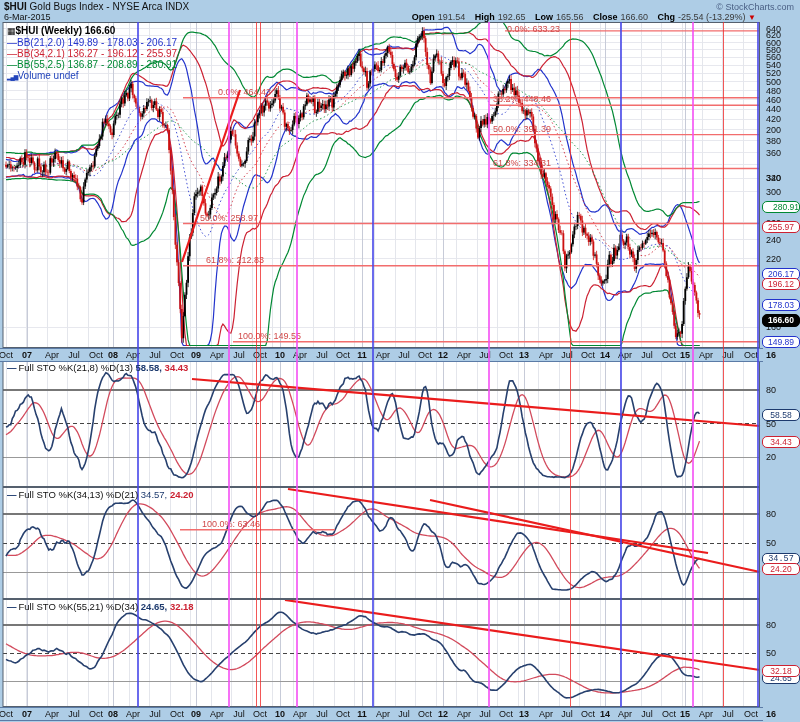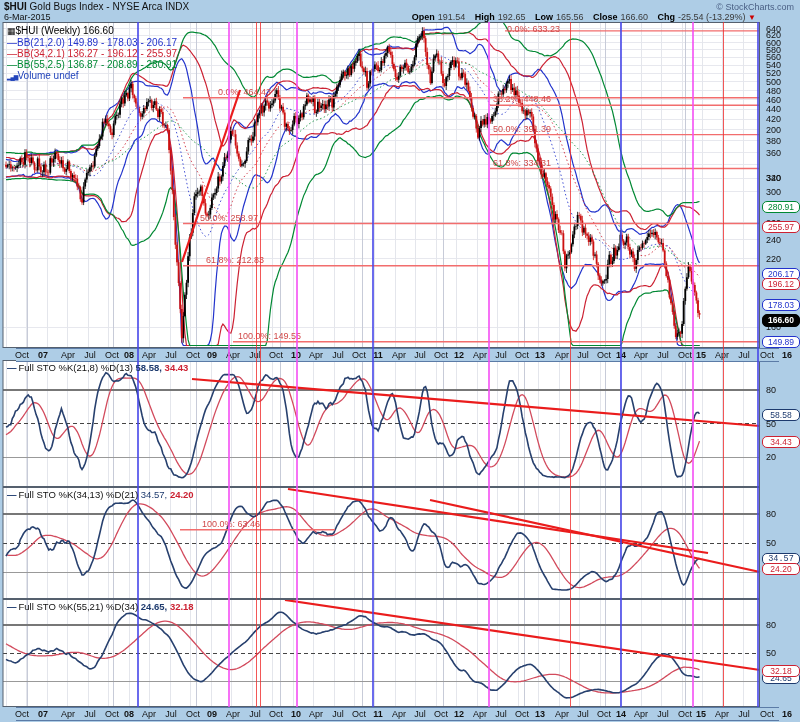--- a/index.html
+++ b/index.html
@@ -12,21 +12,21 @@
   .sym{font-weight:bold;font-size:10px;}
   .iname{font-size:10px;}
   .credit{position:absolute;right:2px;top:1px;font-size:9px;color:#4a5f84;}
   .hdr-r2{position:absolute;left:4px;top:12px;width:792px;height:10px;font-size:9px;}
   .quote{position:absolute;right:40px;top:0;white-space:nowrap;}
   .ql{font-weight:bold;color:#000;margin-left:7px;}
   .qv{color:#3a3a3a;margin-left:3px;}
   .chg-arrow{color:#cc0000;font-size:8px;}
   
   .plot-svg{position:absolute;left:0;z-index:1;}
-  .strip{position:absolute;left:16px;width:763px;background:#aecde6;
+  .strip{position:absolute;left:0;width:763px;background:#aecde6;
          border-top:1px solid #5b7ba6;border-bottom:1px solid #5b7ba6;z-index:2;}
   .dlab{position:absolute;top:1px;font-size:9px;color:#111;transform:translateX(-50%);white-space:nowrap;}
   .dlab.yr{font-weight:bold;}
   
   .mlegend{position:absolute;left:7px;top:25px;z-index:10;font-size:10px;line-height:11px;}
   .mlegend .row{white-space:nowrap;}
   .plegend{position:absolute;z-index:10;font-size:9.5px;white-space:nowrap;}
   .dash{font-weight:bold;margin-right:2px;}
   
   .ytick{position:absolute;left:766px;font-size:9px;color:#111;transform:translateY(-50%);z-index:3;}
@@ -54,21 +54,21 @@
         <span class="ql">High</span><span class="qv">192.65</span>
         <span class="ql">Low</span><span class="qv">165.56</span>
         <span class="ql">Close</span><span class="qv">166.60</span>
         <span class="ql">Chg</span><span class="qv">-25.54 (-13.29%)</span>
         <span class="chg-arrow">▼</span>
       </span>
     </div>
   </div>
 
   <div class="mlegend" id="mlegend">
-      <div class="row"><span style="color: rgb(0, 0, 0); font-size: 9px;">▦</span><span style="color: rgb(0, 0, 0); font-weight: normal;">$HUI (Weekly) 166.60</span></div>
+      <div class="row"><span style="color: rgb(0, 0, 0); font-size: 9px;">▦</span><span style="color: rgb(0, 0, 0); font-weight: bold;">$HUI (Weekly) 166.60</span></div>
       <div class="row"><span style="color: rgb(34, 51, 204);">—</span><span style="color: rgb(34, 51, 204);">BB(21,2.0) 149.89 - 178.03 - 206.17</span></div>
       <div class="row"><span style="color: rgb(204, 34, 51);">—</span><span style="color: rgb(204, 34, 51);">BB(34,2.1) 136.27 - 196.12 - 255.97</span></div>
       <div class="row"><span style="color: rgb(0, 136, 51);">—</span><span style="color: rgb(0, 136, 51);">BB(55,2.5) 136.87 - 208.89 - 280.91</span></div>
       <div class="row"><span style="color: rgb(34, 68, 187); font-size: 6px; letter-spacing: -1px;">▂▄▆</span><span style="color: rgb(34, 68, 187);">Volume undef</span></div>
     </div>
   <div id="dyn">
       <svg width="763" height="326" class="plot-svg" style="top:22px">
         <rect x="3" y="0" width="757" height="326" fill="#fff"></rect>
         <g shape-rendering="crispEdges">
           <line x1="3" x2="760" y1="6.6" y2="6.6" stroke="#e7e8ee" stroke-width="1"></line>
@@ -187,21 +187,21 @@
       <div class="ytick" style="top: 129.88px;">200</div>
       <div class="ytick" style="top: 140.93px;">380</div>
       <div class="ytick" style="top: 152.578px;">360</div>
       <div class="ytick" style="top: 178px;">340</div>
       <div class="ytick" style="top: 177.952px; text-align: center;">320</div>
       <div class="ytick" style="top: 191.855px;">300</div>
       <div class="ytick" style="top: 222.683px;">260</div>
       <div class="ytick" style="top: 239.926px;">240</div>
       <div class="ytick" style="top: 258.671px;">220</div>
       <div class="ytick" style="top: 327.274px;">160</div>
-      <div class="badge" style="top: 201.019px; border-color: rgb(0, 136, 51); color: rgb(0, 136, 51);">280.91</div>
+      <div class="badge" style="top: 201.019px; border-color: rgb(0, 136, 51); color: rgb(0, 136, 51); text-align: right;">280.91</div>
       <div class="badge" style="top: 221.048px; border-color: rgb(204, 34, 51); color: rgb(204, 34, 51);">255.97</div>
       <div class="badge" style="top: 267.657px; border-color: rgb(34, 51, 204); color: rgb(34, 51, 204);">206.17</div>
       <div class="badge" style="top: 278.423px; border-color: rgb(204, 34, 51); color: rgb(204, 34, 51);">196.12</div>
       <div class="badge" style="top: 299.271px; border-color: rgb(34, 51, 204); color: rgb(34, 51, 204);">178.03</div>
       <div class="badge close" style="top: 313.566px;">166.60</div>
       <div class="badge" style="top: 336.335px; border-color: rgb(34, 51, 204); color: rgb(34, 51, 204);">149.89</div>
       <div class="strip" style="top: 348px; height: 12px;">
         <span class="dlab" style="left: 6px;">Oct</span>
         <span class="dlab yr" style="left: 27px;">07</span>
         <span class="dlab" style="left: 52px;">Apr</span>

